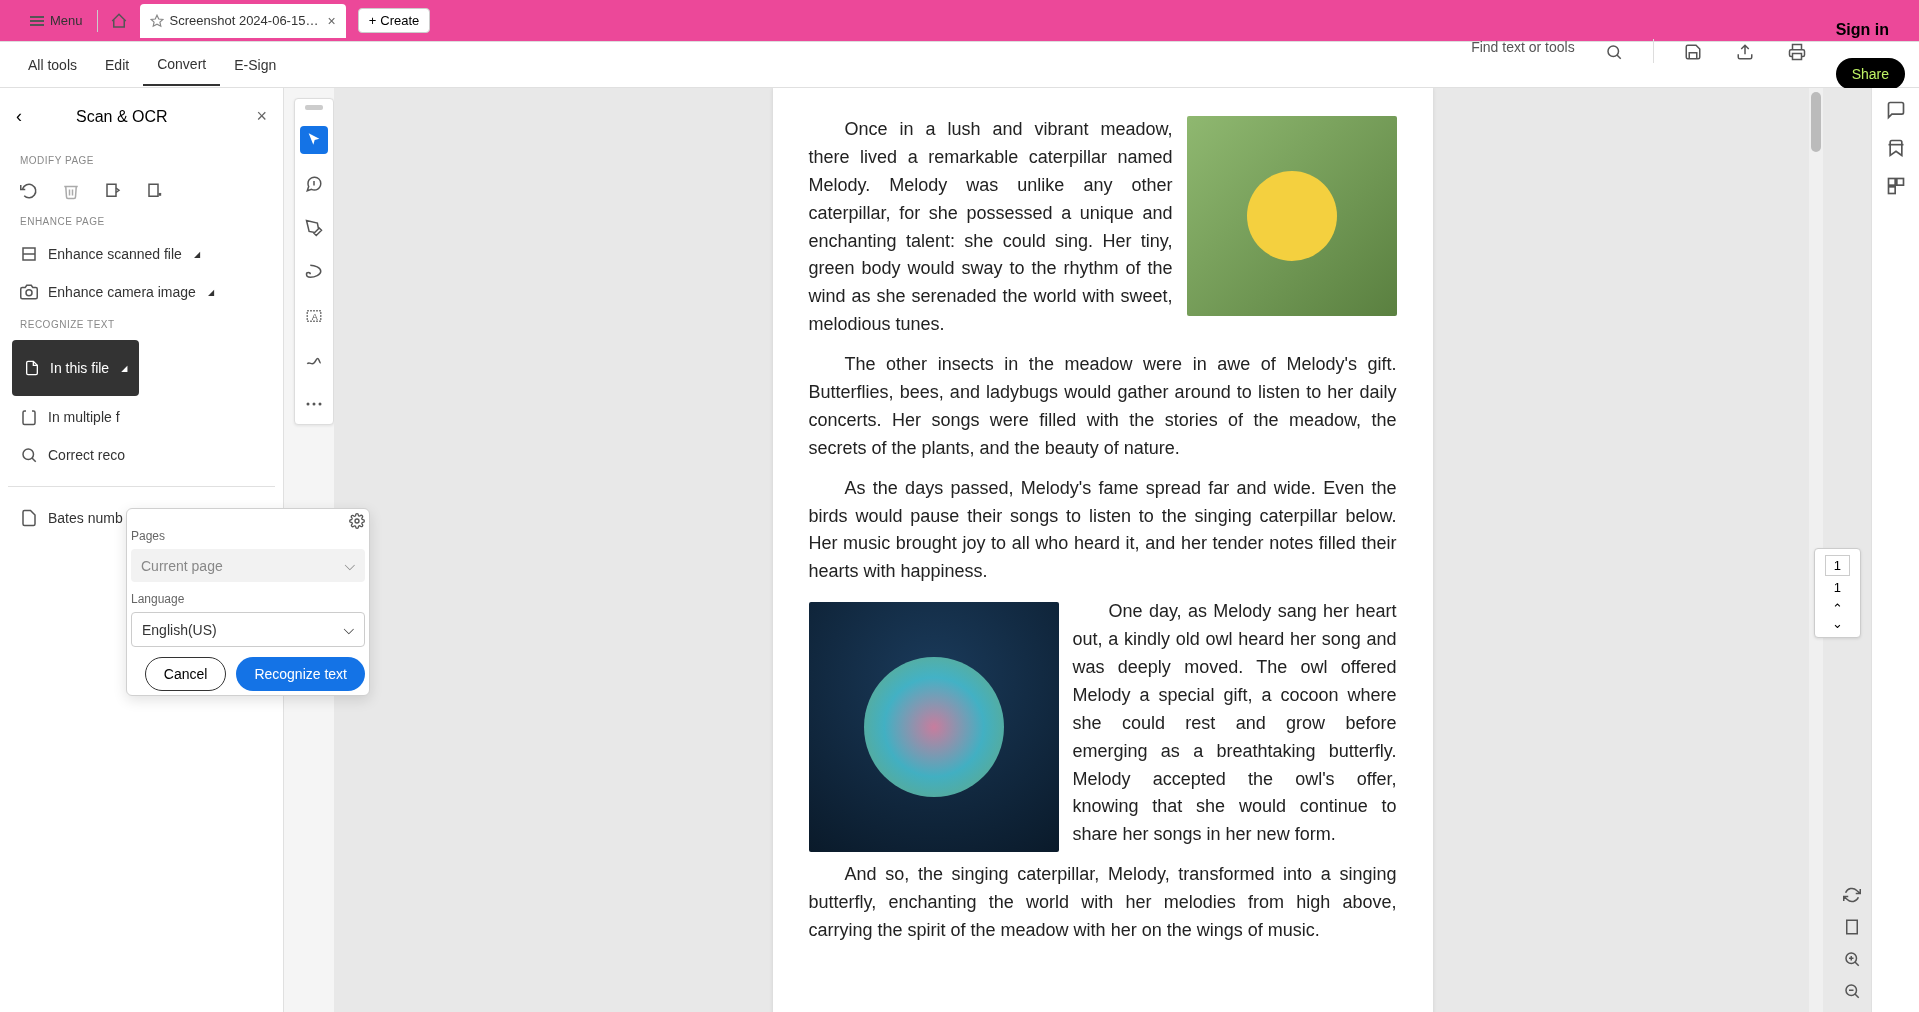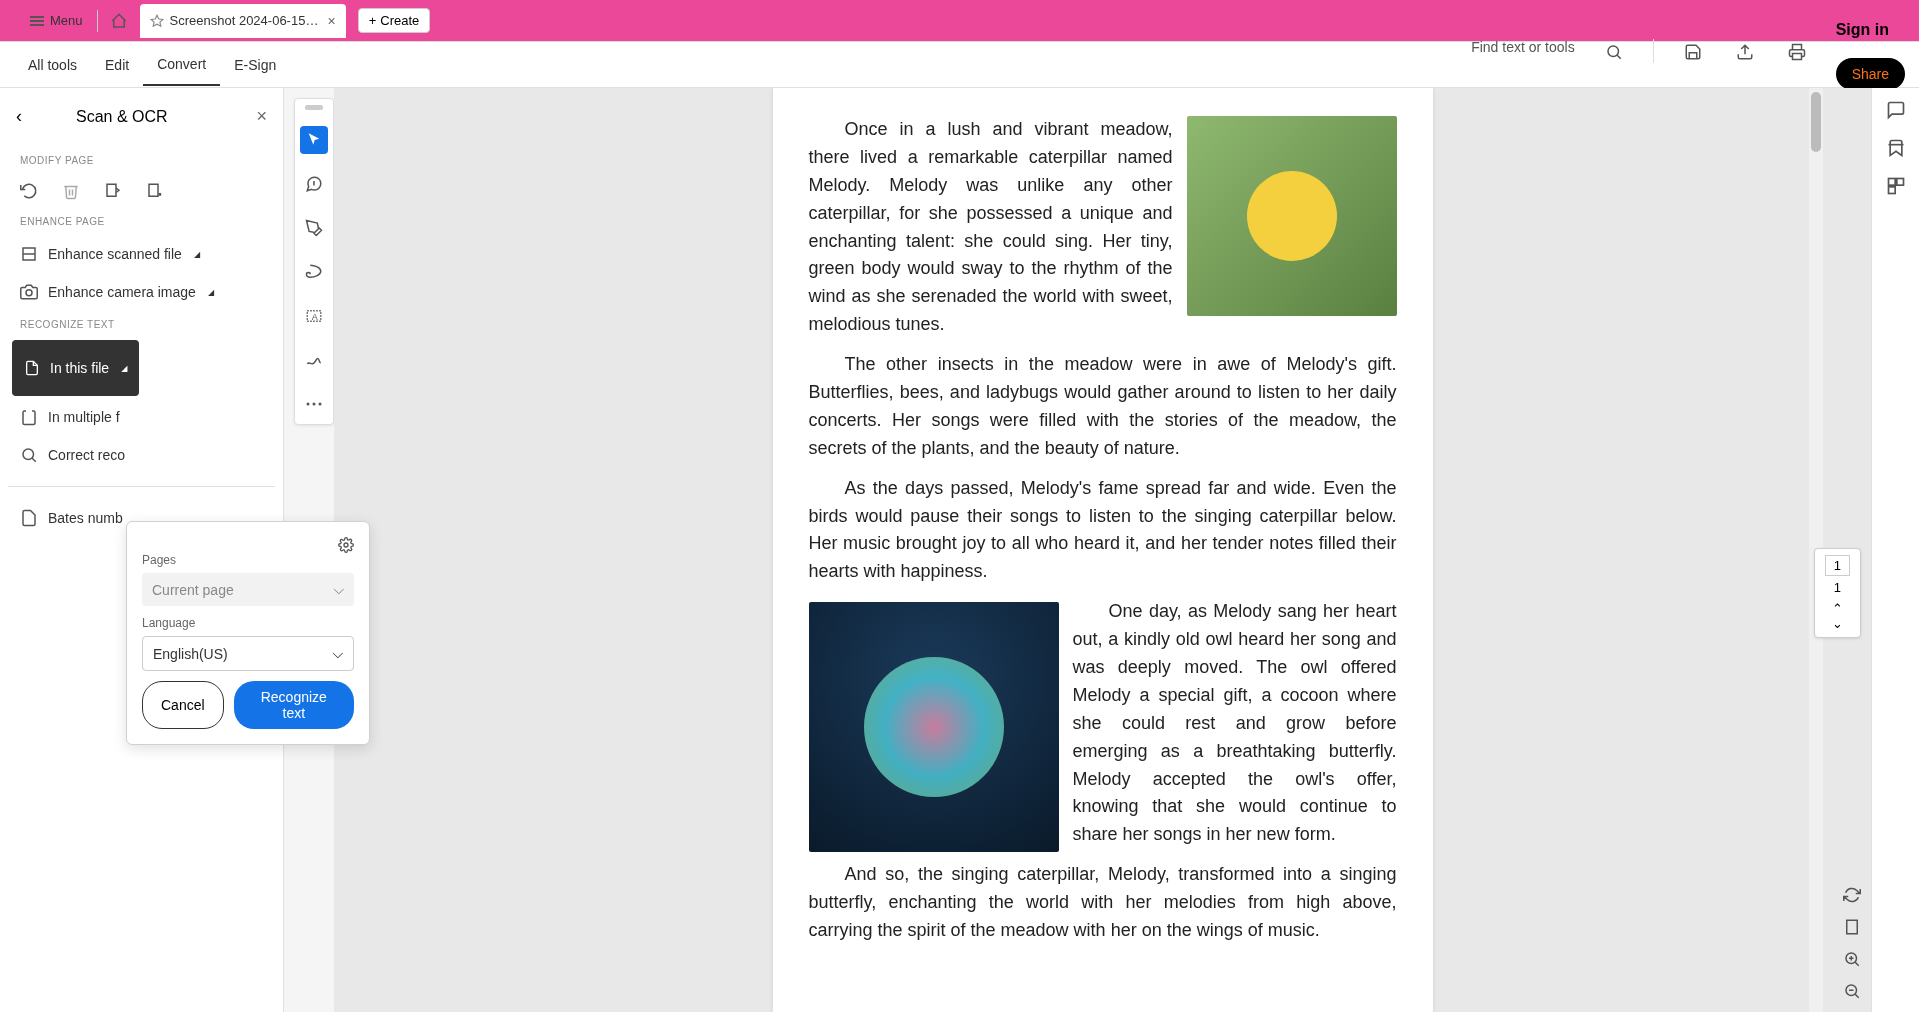--- a/index.html
+++ b/index.html
@@ -20,39 +20,39 @@
     .icon-btn { padding: 4px; cursor: pointer; color: #555; }
     .signin { font-size: 16px; font-weight: 600; padding: 4px 10px; }
     .window-btn { padding: 4px 8px; cursor: pointer; }
     
     
     .menubar { height: 46px; background: #fff; display: flex; align-items: center; padding: 0 14px; border-bottom: 1px solid #e0e0e0; }
     .menubar-item { padding: 12px 14px; font-size: 14px; color: #333; cursor: pointer; }
     .menubar-item.active { border-bottom: 2px solid #333; }
     .menubar-right { margin-left: auto; display: flex; align-items: flex-start; gap: 26px; }
     .find-text { font-size: 14px; color: #555; }
-    .share-btn { background: #000; color: #f97316; padding: 8px 16px; border-radius: 20px; font-size: 14px; font-weight: 500; cursor: pointer; margin-top: 19px; }
+    .share-btn { background: #000; color: #bef264; padding: 8px 16px; border-radius: 20px; font-size: 14px; font-weight: 500; cursor: pointer; margin-top: 19px; }
     
     
     .main { display: flex; height: calc(100% - 80px); }
     
     
     .sidebar { width: 284px; background: #fff; border-right: 1px solid #e0e0e0; padding: 14px 8px; position: relative; }
     .sidebar-header { display: flex; align-items: center; gap: 10px; padding: 4px 8px; margin-bottom: 16px; }
     .back-arrow { font-size: 18px; cursor: pointer; }
     .sidebar-title { font-size: 16px; font-weight: 500; flex: 1; margin-left: 44px; }
     .close-sidebar { font-size: 18px; cursor: pointer; color: #666; }
     .section-label { font-size: 10px; letter-spacing: 0.5px; color: #888; padding: 8px 12px; }
     .icon-row { display: flex; gap: 24px; padding: 8px 12px; }
     .tool-item { display: flex; align-items: center; gap: 10px; padding: 10px 12px; font-size: 14px; color: #333; cursor: pointer; border-radius: 4px; }
     .tool-item.active { background: #333; color: #fff; padding: 20px 12px; margin: 2px 4px; display: inline-flex; }
     .tool-triangle { font-size: 8px; margin-left: 2px; }
     
     
-    .popup { position: absolute; left: 126px; top: 433px; width: 244px; background: #fff; border: 1px solid #d0d0d0; border-radius: 6px; box-shadow: 0 4px 14px rgba(0,0,0,0.12); padding: 15px; z-index: 100; }
+    .popup { position: absolute; left: 126px; top: 420px; width: 244px; background: #fff; border: 1px solid #d0d0d0; border-radius: 6px; box-shadow: 0 4px 14px rgba(0,0,0,0.12); padding: 4px; z-index: 100; }
     .popup-header { display: flex; justify-content: flex-end; }
     .popup-label { font-size: 12px; color: #666; margin-bottom: 6px; }
     .popup-select { width: 100%; padding: 8px 10px; background: #f2f2f2; border: none; border-radius: 4px; font-size: 14px; color: #888; display: flex; justify-content: space-between; align-items: center; margin-bottom: 10px; }
     .popup-select.white { background: #fff; border: 1px solid #ccc; color: #333; }
     .popup-buttons { display: flex; justify-content: flex-end; gap: 10px; margin-top: 10px; }
     .btn-cancel { padding: 8px 18px; border: 1.5px solid #333; border-radius: 20px; background: #fff; font-size: 14px; cursor: pointer; }
     .btn-primary { padding: 8px 18px; border: none; border-radius: 20px; background: #1473e6; color: #fff; font-size: 14px; font-weight: 500; cursor: pointer; }
     
     
     .vtoolbar { width: 40px; background: #fff; border: 1px solid #ddd; border-radius: 4px; margin: 10px 0 0 10px; display: flex; flex-direction: column; align-items: center; padding: 6px 0; gap: 16px; align-self: flex-start; box-shadow: 0 1px 3px rgba(0,0,0,0.08); }

